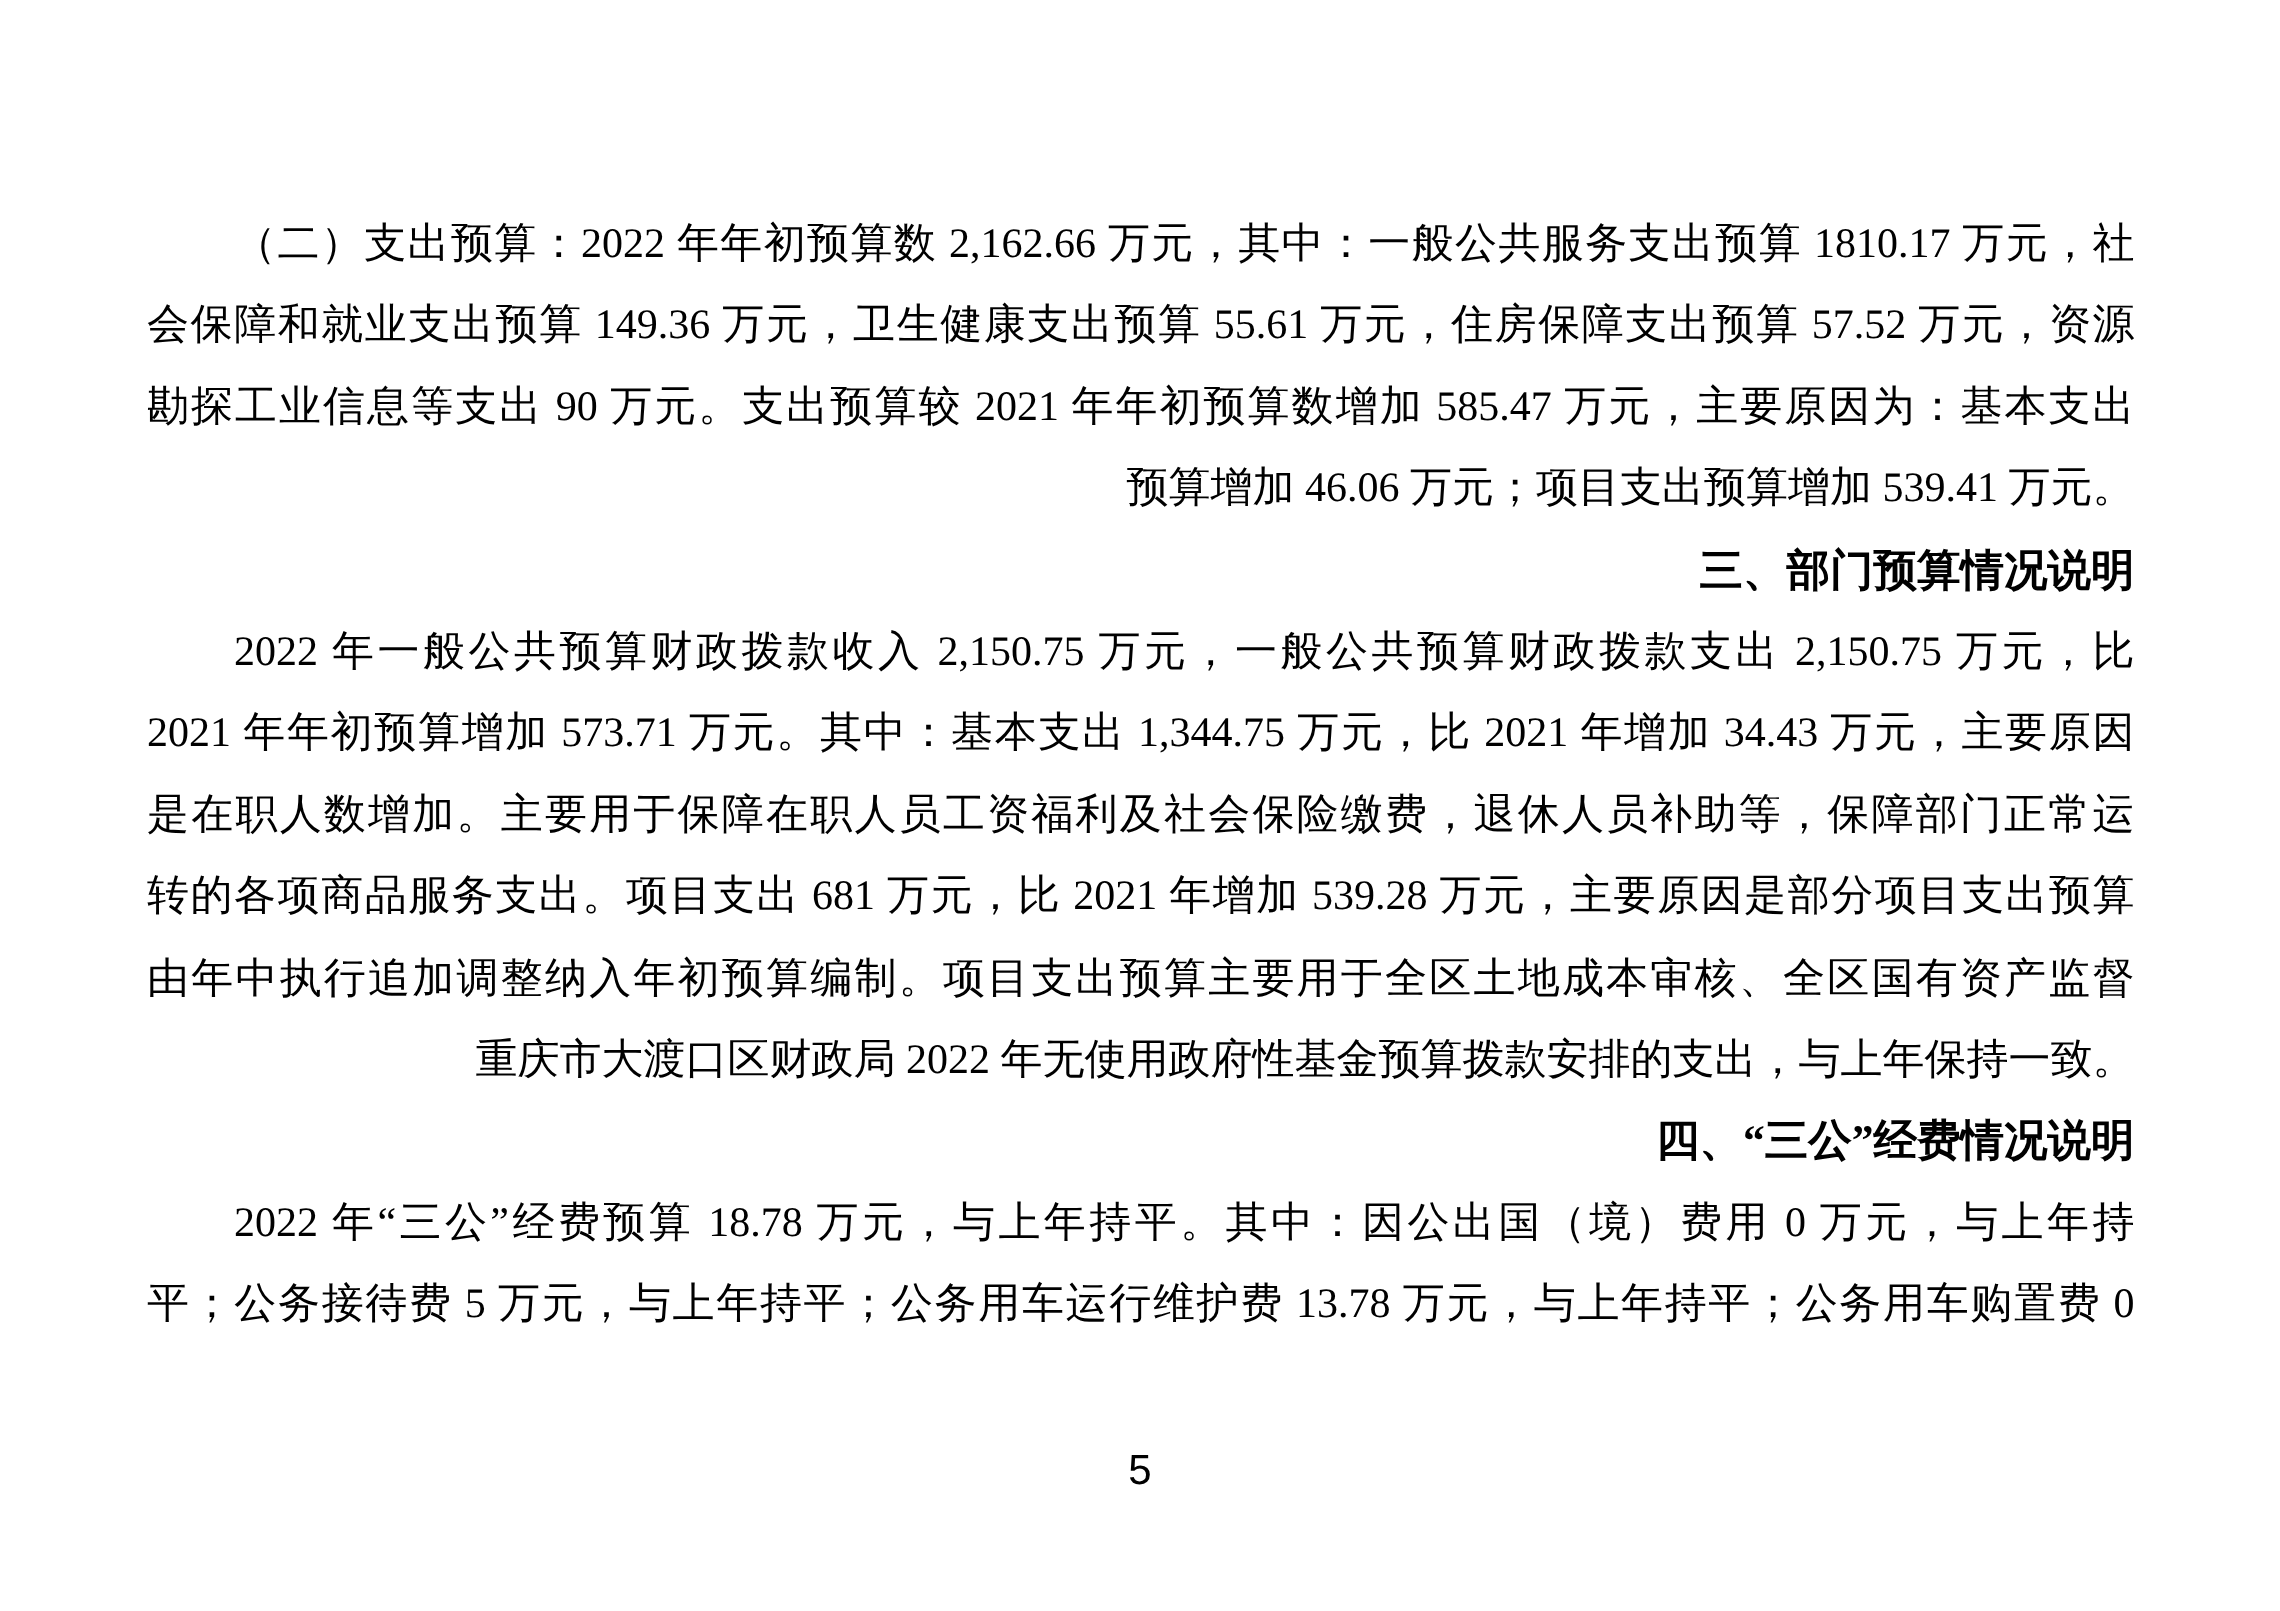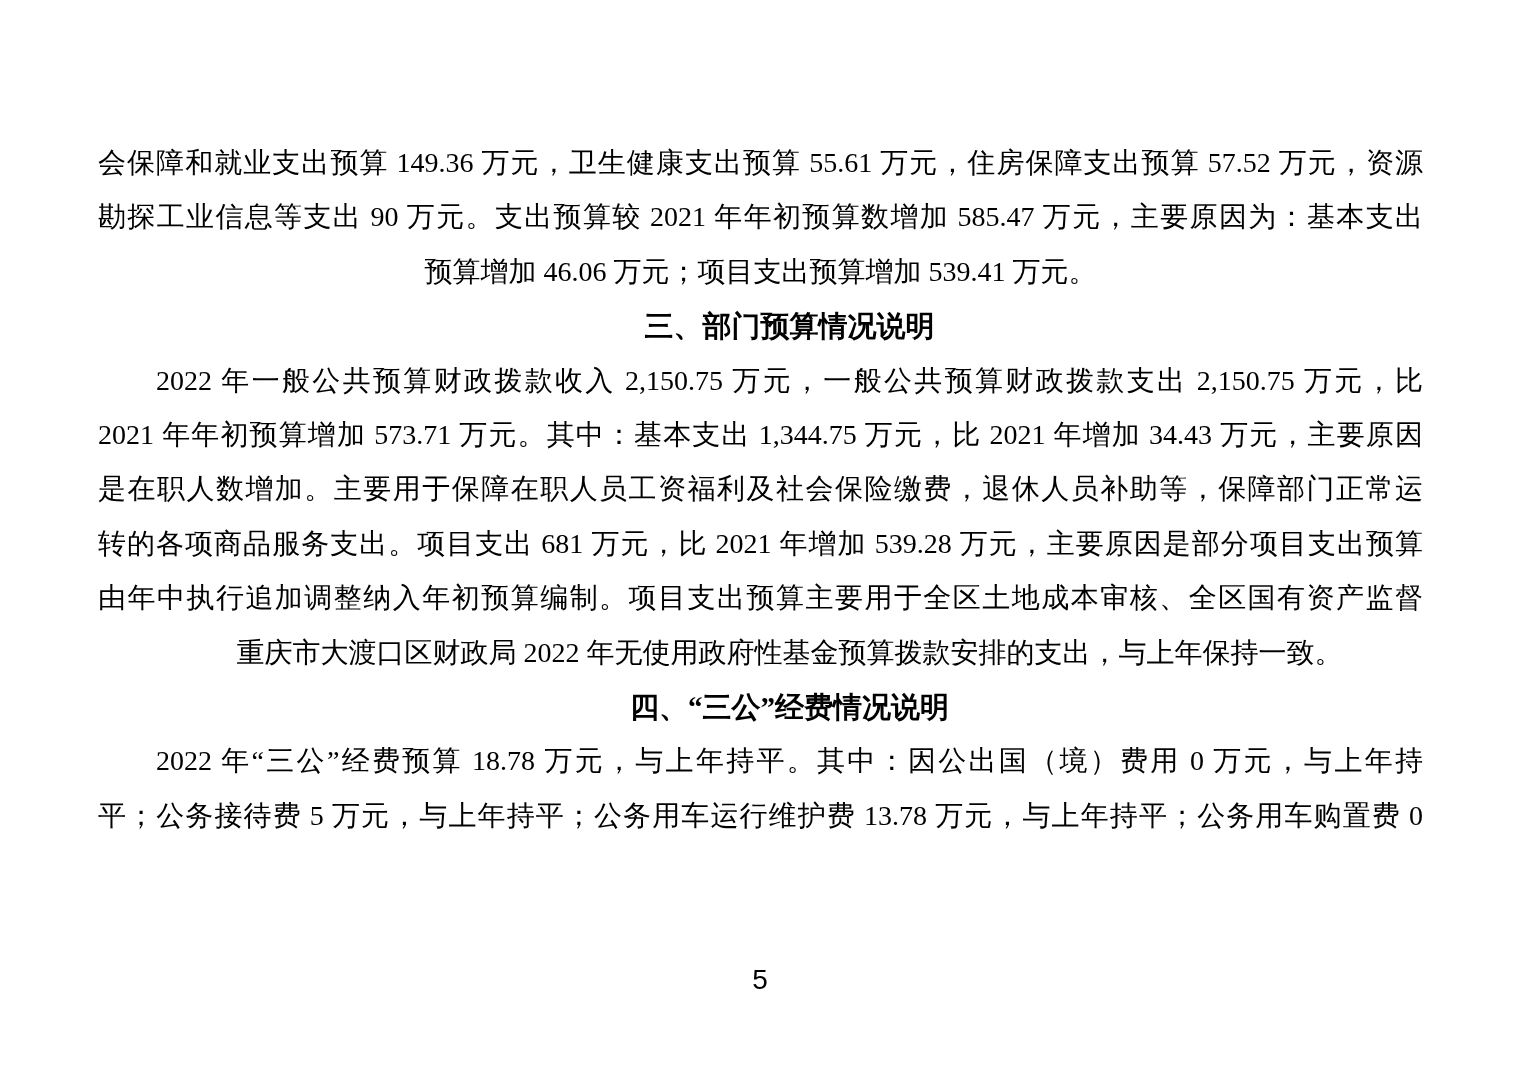--- a/index.html
+++ b/index.html
@@ -26,21 +26,21 @@
     width: 1325px;
   }
   .line {
     box-sizing: border-box;
     width: 1325px;
     height: 54.4px;
     line-height: 54.4px;
     font-family: "Liberation Serif", "DejaVu Serif", serif;
     font-size: 28px;
     color: #000000;
-    text-align: center;
+    text-align: right;
     white-space: nowrap;
     overflow: visible;
   }
   .line.fill {
     white-space: normal;
     text-align: justify;
     text-align-last: justify;
     overflow: hidden;
   }
   .line.indent {
@@ -62,20 +62,21 @@
     font-family: "Liberation Sans", "DejaVu Sans", sans-serif;
     font-size: 28px;
     color: #000000;
   }
 </style>
 </head>
 <body>
 
 <div class="page">
   <main class="content" id="doc-content">
+      <div class="line indent fill">（二）支出预算：2022 年年初预算数 2,162.66 万元，其中：一般公共服务支出预算 1810.17 万元，社</div>
       <div class="line fill">会保障和就业支出预算 149.36 万元，卫生健康支出预算 55.61 万元，住房保障支出预算 57.52 万元，资源</div>
       <div class="line fill">勘探工业信息等支出 90 万元。支出预算较 2021 年年初预算数增加 585.47 万元，主要原因为：基本支出</div>
       <div class="line">预算增加 46.06 万元；项目支出预算增加 539.41 万元。</div>
       <div class="line heading indent">三、部门预算情况说明</div>
       <div class="line indent fill">2022 年一般公共预算财政拨款收入 2,150.75 万元，一般公共预算财政拨款支出 2,150.75 万元，比</div>
       <div class="line fill">2021 年年初预算增加 573.71 万元。其中：基本支出 1,344.75 万元，比 2021 年增加 34.43 万元，主要原因</div>
       <div class="line fill">是在职人数增加。主要用于保障在职人员工资福利及社会保险缴费，退休人员补助等，保障部门正常运</div>
       <div class="line fill">转的各项商品服务支出。项目支出 681 万元，比 2021 年增加 539.28 万元，主要原因是部分项目支出预算</div>
       <div class="line fill">由年中执行追加调整纳入年初预算编制。项目支出预算主要用于全区土地成本审核、全区国有资产监督</div>
       <div class="line indent">重庆市大渡口区财政局 2022 年无使用政府性基金预算拨款安排的支出，与上年保持一致。</div>

